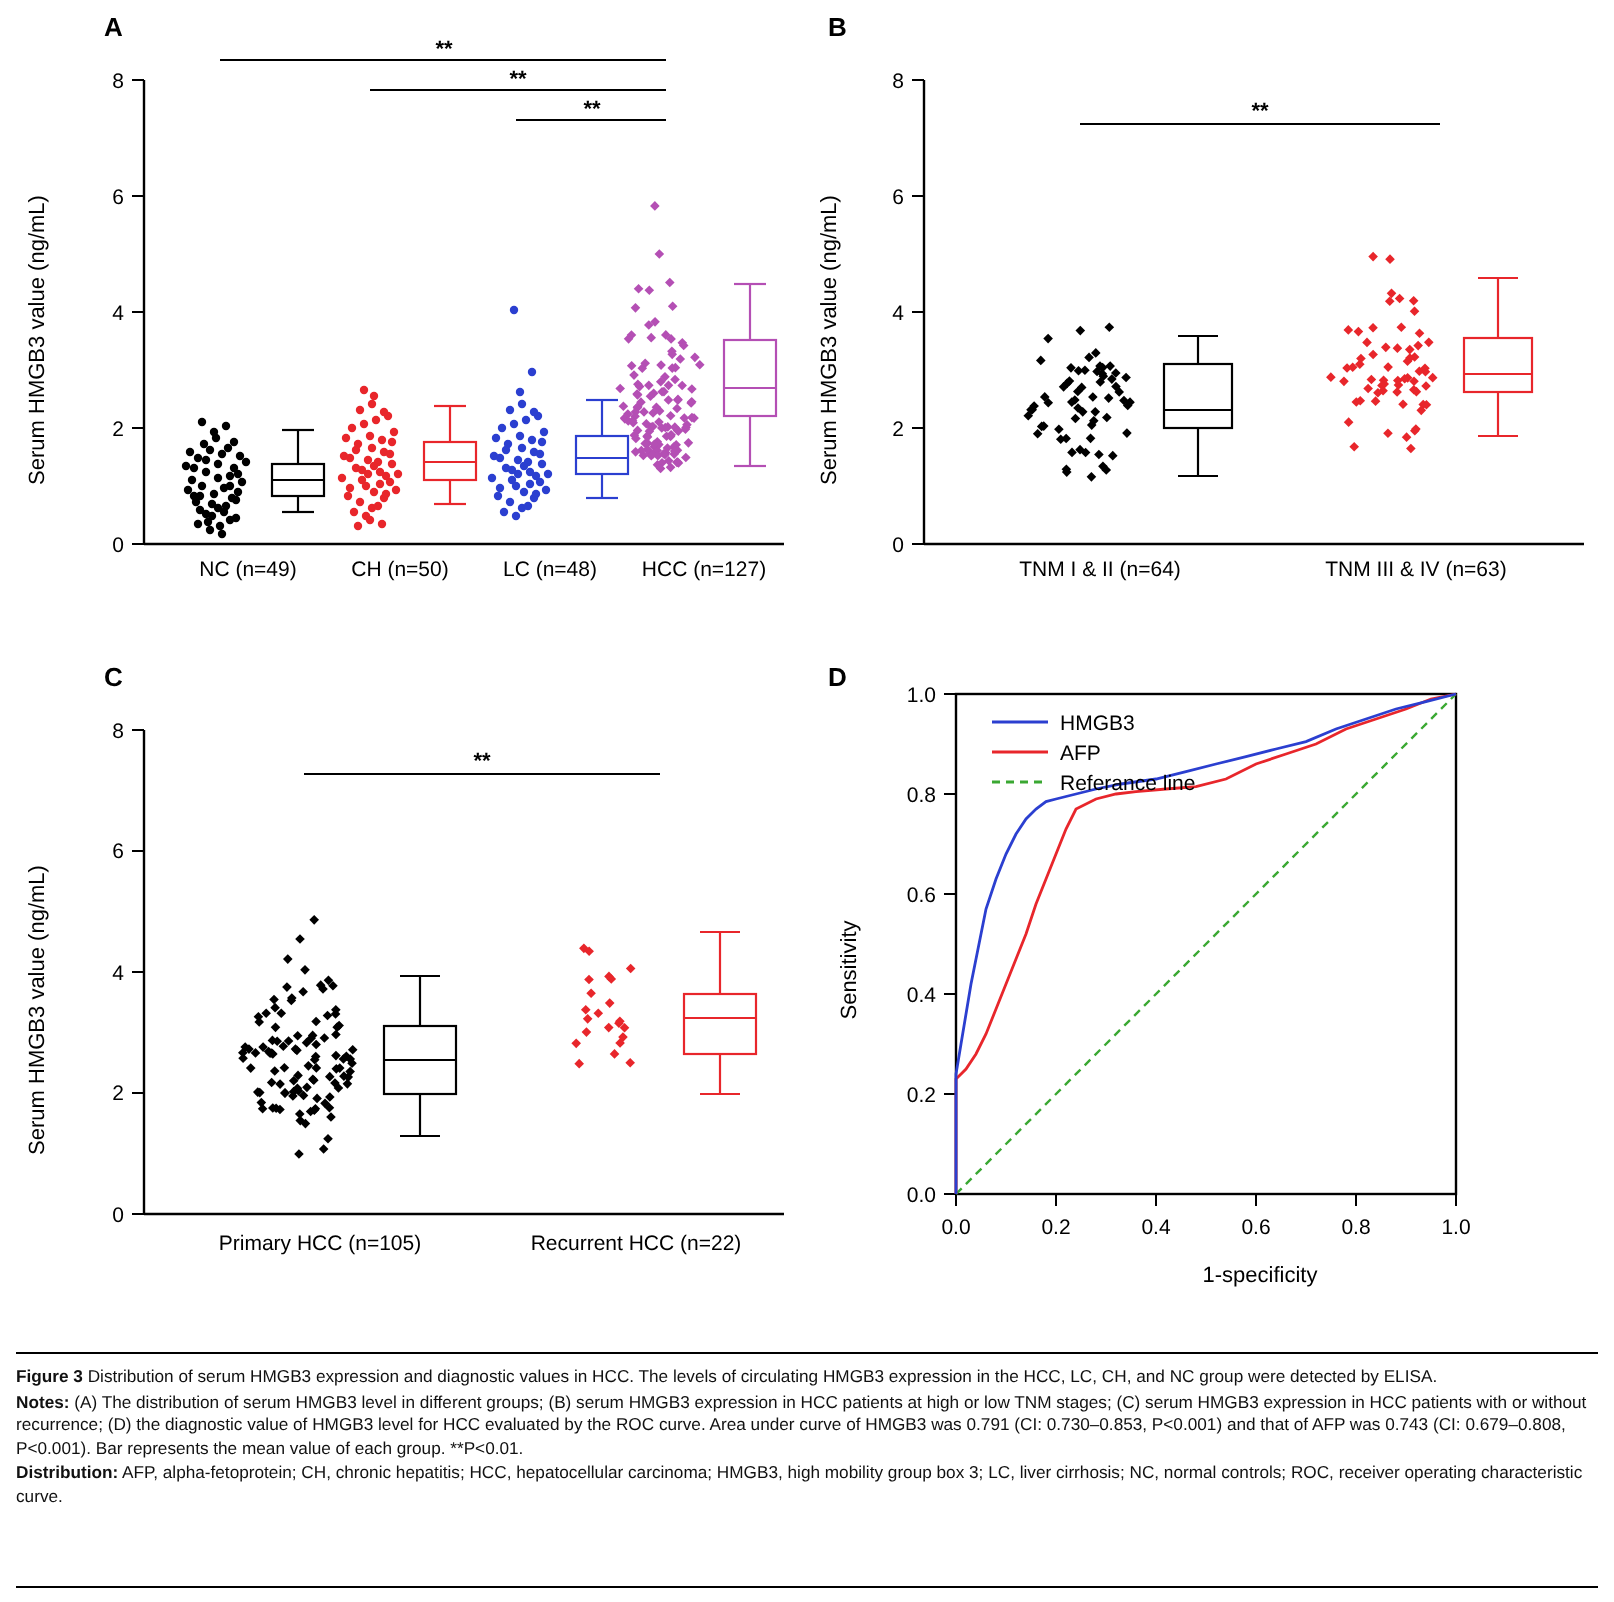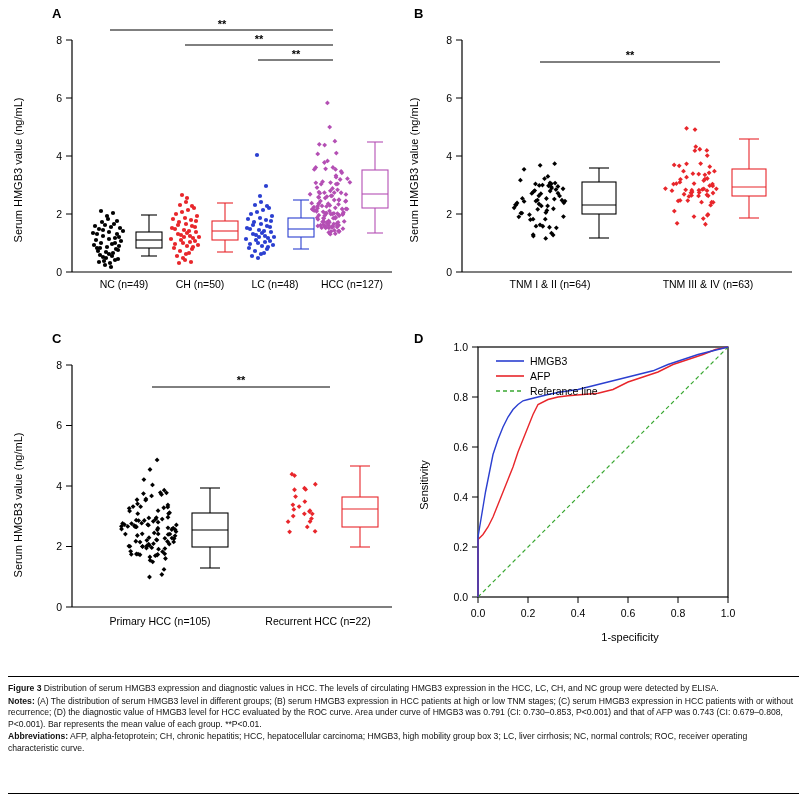--- a/index.html
+++ b/index.html
@@ -793,15 +793,15 @@
       <line x1="96" y1="66" x2="124" y2="66" stroke="#3aa832" stroke-width="1.4" stroke-dasharray="4,3"></line>
       <text x="130" y="70" font-size="10.5" font-family="Liberation Sans">Referance line</text>
     </g>
   </svg>
 </div>
 
 <div class="rule"></div>
 <div class="caption">
   <p class="cap-p"><b>Figure 3</b> <span>Distribution of serum HMGB3 expression and diagnostic values in HCC. The levels of circulating HMGB3 expression in the HCC, LC, CH, and NC group were detected by ELISA.</span></p>
   <p class="cap-p"><b>Notes:</b> <span>(A) The distribution of serum HMGB3 level in different groups; (B) serum HMGB3 expression in HCC patients at high or low TNM stages; (C) serum HMGB3 expression in HCC patients with or without recurrence; (D) the diagnostic value of HMGB3 level for HCC evaluated by the ROC curve. Area under curve of HMGB3 was 0.791 (CI: 0.730–0.853, P&lt;0.001) and that of AFP was 0.743 (CI: 0.679–0.808, P&lt;0.001). Bar represents the mean value of each group. **P&lt;0.01.</span></p>
-  <p class="cap-p"><b>Abbreviations:</b> <span>AFP, alpha-fetoprotein; CH, chronic hepatitis; HCC, hepatocellular carcinoma; HMGB3, high mobility group box 3; LC, liver cirrhosis; NC, normal controls; ROC, receiver operating characteristic curve.</span></p>
+  <p class="cap-p"><b>Distribution:</b> <span>AFP, alpha-fetoprotein; CH, chronic hepatitis; HCC, hepatocellular carcinoma; HMGB3, high mobility group box 3; LC, liver cirrhosis; NC, normal controls; ROC, receiver operating characteristic curve.</span></p>
 </div>
 <div class="rule2"></div>
 
 </body></html>

